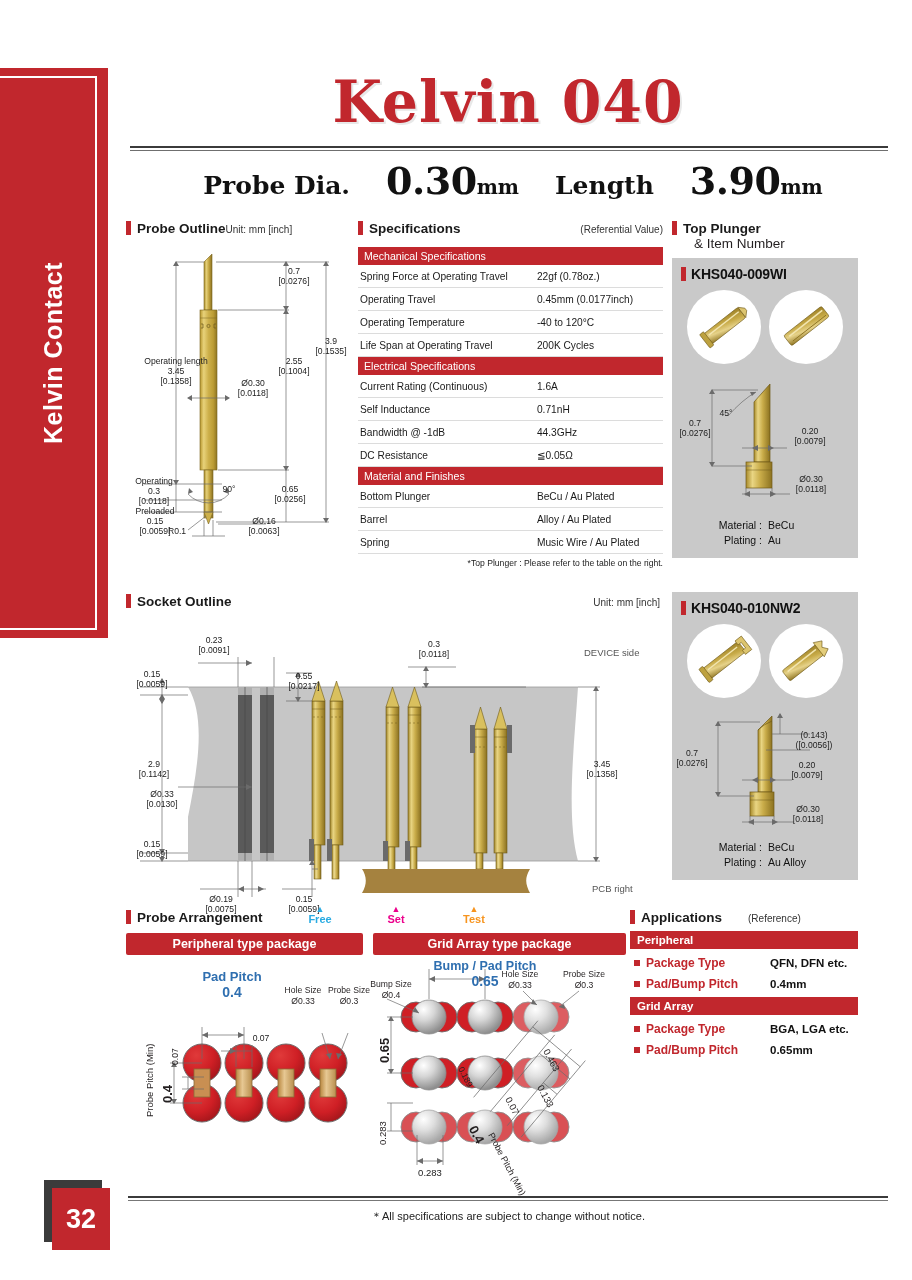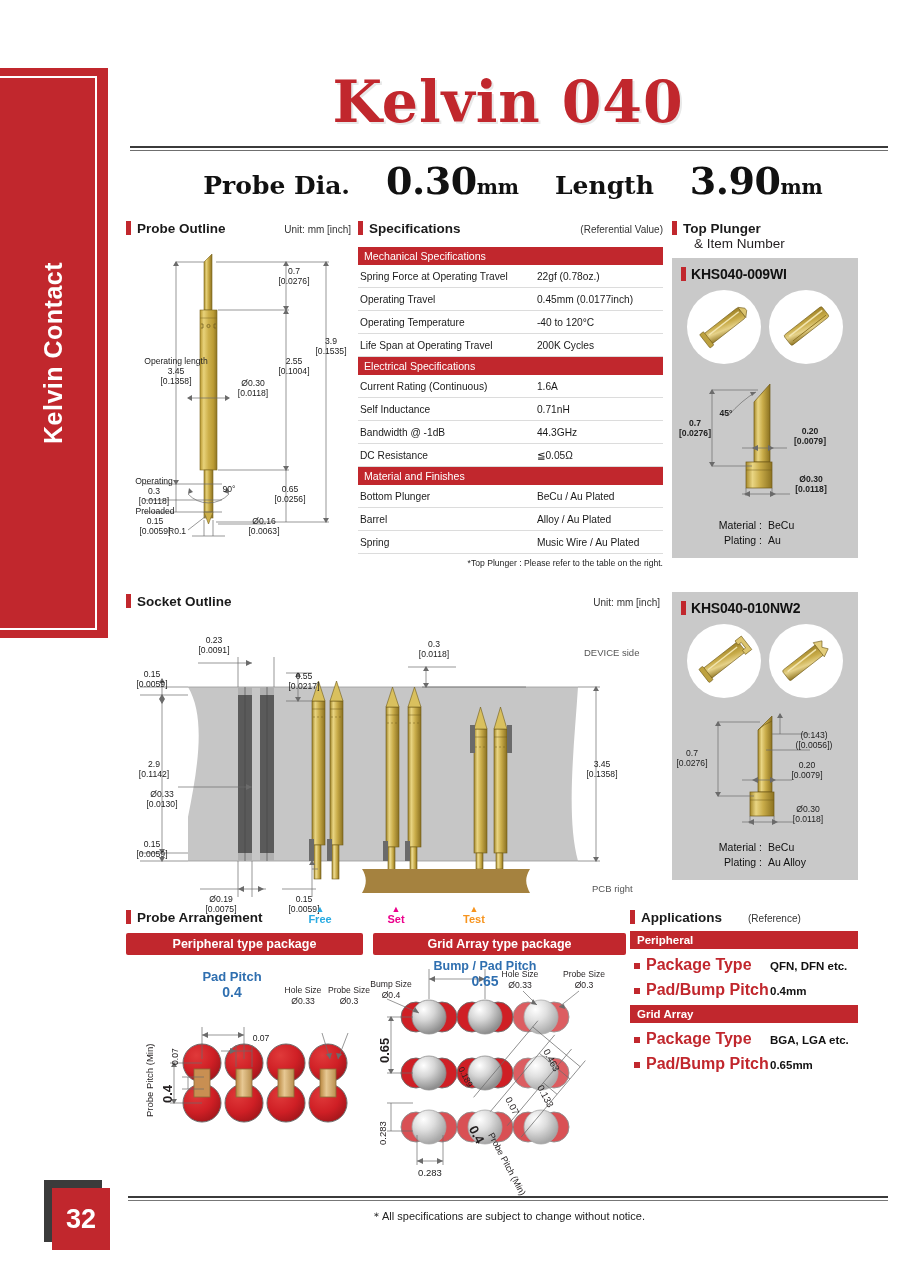--- a/index.html
+++ b/index.html
@@ -53,21 +53,21 @@
   .ks-unit { font-family: "DejaVu Serif", serif; font-size: 20px; font-weight: bold; color: #111; }
 
   
   .sec-h { display: flex; align-items: baseline; gap: 6px; }
   .sec-h .bar { display:inline-block; width: 5px; height: 14px; background: #C1272D; position: relative; top: 2px; }
   .sec-h .txt { font-size: 13.5px; font-weight: bold; color: #1a1a1a; }
   .sec-note { font-size: 10px; color: #333; font-weight: normal; }
 
   
   .probe-outline { position: absolute; left: 126px; top: 219px; width: 225px; }
-  .po-head { display: flex; justify-content: space-between; align-items: baseline; }
+  .po-head { display: flex; justify-content: flex-start; align-items: baseline; }
   .po-draw { position: relative; width: 225px; height: 300px; margin-top: 12px; }
 
   
   .specs { position: absolute; left: 358px; top: 219px; width: 305px; }
   .sp-head { display: flex; justify-content: space-between; align-items: baseline; }
   table.spec { width: 100%; border-collapse: collapse; margin-top: 11px; }
   table.spec td { font-size: 10.2px; padding: 5.5px 2px; vertical-align: middle; }
   table.spec td.k { width: 58%; color: #1a1a1a; }
   table.spec td.v { color: #1a1a1a; }
   table.spec tr.row td { border-bottom: 1px solid #dcdcdc; }
@@ -117,21 +117,21 @@
   .arr-col-b { width: 253px; }
   .arr-fig { position: relative; }
 
   
   .apps { position: absolute; left: 630px; top: 908px; width: 228px; }
   .apps-head { display:flex; align-items:baseline; gap:6px; }
   .app-cat { background:#C1272D; color:#fff; font-size: 11.5px; font-weight: bold;
              padding: 3px 7px; margin-top: 6px; }
   .app-row { display:flex; align-items:baseline; margin-top: 7px; }
   .app-row .sq { width: 6px; height: 6px; background:#C1272D; margin: 0 6px 0 4px; position: relative; top:-1px; }
-  .app-row .lbl { color:#C1272D; font-size: 16px; font-weight: bold; width: 124px; }
+  .app-row .lbl { color:#C1272D; font-size: 12px; font-weight: bold; width: 124px; }
   .app-row .val { color:#111; font-size: 11.5px; font-weight: bold; }
 
   
   .pagenum-shadow { position:absolute; left: 44px; top: 1180px; width: 58px; height: 62px; background: #3b3b3b; }
   .pagenum { position:absolute; left: 52px; top: 1188px; width: 58px; height: 62px; background: #C1272D;
              color:#fff; font-size: 27px; font-weight: bold; display:flex; align-items:center; justify-content:center; }
   .foot-rule { position:absolute; left: 128px; top: 1196px; width: 760px; border-top: 2px solid #3b3b3b; }
   .foot-rule.b { top: 1200px; border-top: 1px solid #777; }
   .foot-note { position:absolute; left: 128px; top: 1209px; width: 760px; text-align:center;
                font-size: 11px; color: #222; }
@@ -369,21 +369,21 @@
         <svg width="74" height="74" viewBox="0 0 74 74">
           <g transform="rotate(-38 37 37)">
             <rect x="14" y="30" width="48" height="13" rx="2" fill="url(#ph1)" stroke="#6f5a18" stroke-width="0.6"></rect>
             <line x1="18" y1="34" x2="60" y2="34" stroke="#f2e5b0" stroke-width="1.6"></line>
             <line x1="18" y1="40" x2="60" y2="40" stroke="#8d7423" stroke-width="0.9"></line>
           </g>
         </svg>
       </div>
     </div>
 
-    <div style="position:relative; width:186px; height:150px; margin-top:6px;font-weight:bold;">
+    <div style="position:relative; width:186px; height:150px; margin-top:6px;">
       <svg width="186" height="150" viewBox="0 0 186 150">
         <defs>
           <linearGradient id="pg1" x1="0" y1="0" x2="1" y2="0">
             <stop offset="0%" stop-color="#a78a2a"></stop>
               <stop offset="25%" stop-color="#e9d583"></stop>
             <stop offset="55%" stop-color="#c9ac49"></stop>
               <stop offset="100%" stop-color="#8c7220"></stop>
           </linearGradient>
         </defs>
 

